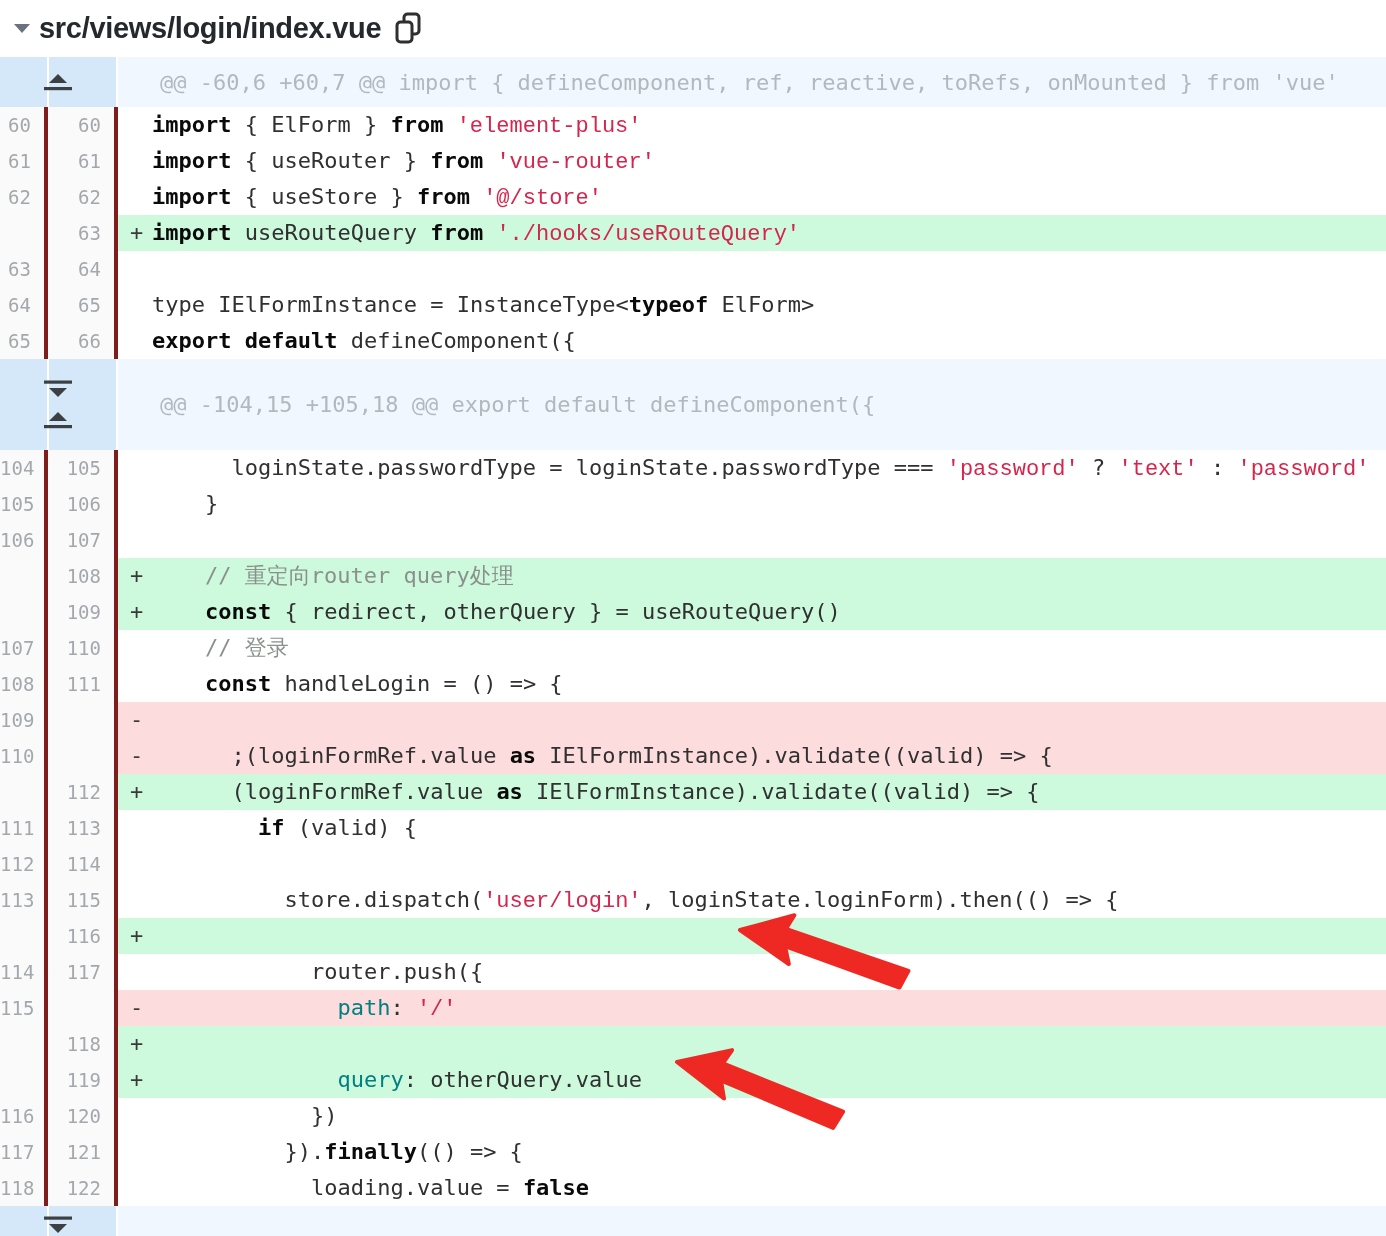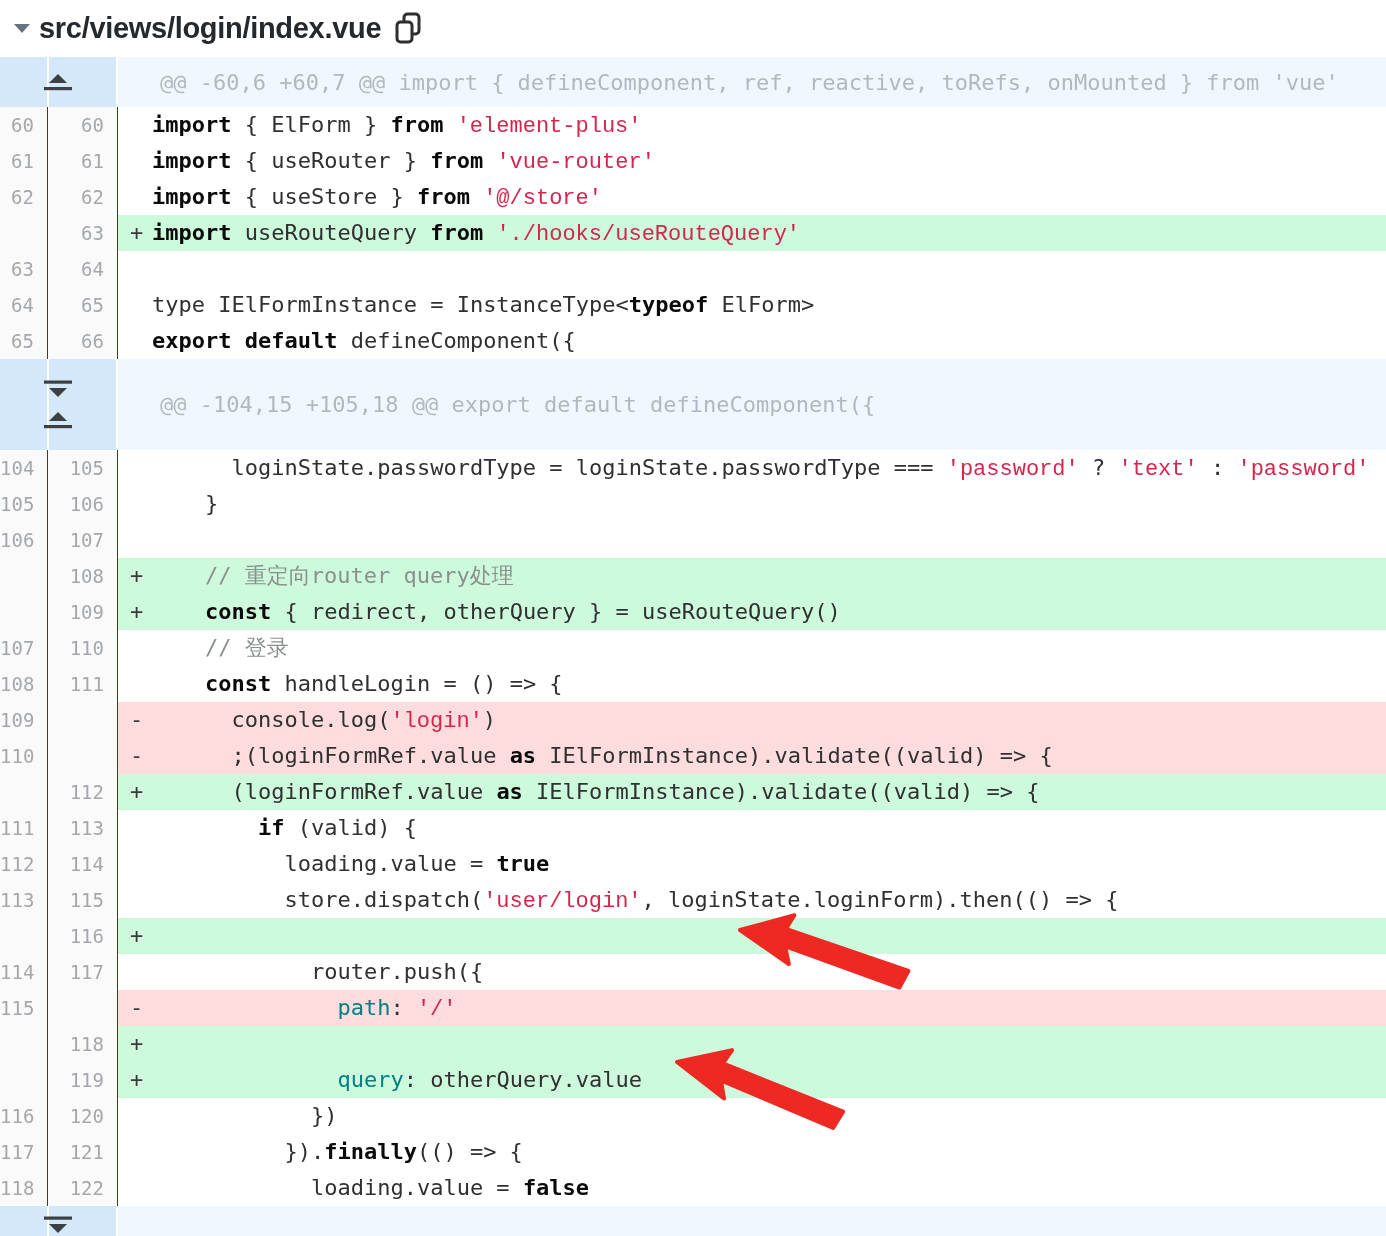--- a/index.html
+++ b/index.html
@@ -13,21 +13,21 @@
   .file-header { height:57px; display:flex; align-items:center; padding-left:9px; background:#fff; }
   .caret-btn { width:26px; height:26px; display:flex; align-items:center; justify-content:center; cursor:pointer; }
   .filename { font-size:29px; font-weight:700; color:#24292e; margin-left:4px; letter-spacing:-0.3px; }
   .copy-btn { margin-left:12px; display:flex; align-items:center; cursor:pointer; }
 
   
   .diff { font-family:"DejaVu Sans Mono", monospace; font-size:22px; color:#303030; }
   .line-row { display:flex; height:36px; line-height:36px; }
   .num {
     flex:none; text-align:right; padding-right:13px; color:#a4a8ac; font-size:19px;
-    background:#fafafa; border-right:1px solid #7f1d1d; cursor:pointer; user-select:none;
+    background:#fafafa; border-right:4px solid #7f1d1d; cursor:pointer; user-select:none;
   }
   .num.old { width:48px; }
   .num.new { width:70px; }
   .code { flex:1; display:flex; white-space:pre; padding-left:12px; background:#fff; overflow:hidden; }
   .sign { flex:none; width:22px; color:#3a3a3a; }
   .line-row.add .code { background:var(--added-bg,#cdfadd); }
   .line-row.del .code { background:var(--removed-bg,#fcdcdc); }
 
   .seg-t { color:#303030; }
   .seg-k { color:#0a0a0a; font-weight:700; }
@@ -169,41 +169,41 @@
       <div class="code"><span class="sign"></span><span><span class="seg-c">    // 登录</span></span></div>
     </div>
     <div class="line-row ctx">
       <span class="num old">108</span>
       <span class="num new">111</span>
       <div class="code"><span class="sign"></span><span><span class="seg-t">    </span><span class="seg-k">const</span><span class="seg-t"> handleLogin = () =&gt; {</span></span></div>
     </div>
     <div class="line-row del">
       <span class="num old">109</span>
       <span class="num new"></span>
-      <div class="code"><span class="sign">-</span><span><span class="seg-t">      console.log(</span><span class="seg-s">'login'</span><span class="seg-t">)</span></span></div>
+      <div class="code"><span class="sign">-</span></div>
     </div>
     <div class="line-row del">
       <span class="num old">110</span>
       <span class="num new"></span>
       <div class="code"><span class="sign">-</span><span><span class="seg-t">      ;(loginFormRef.value </span><span class="seg-k">as</span><span class="seg-t"> IElFormInstance).validate((valid) =&gt; {</span></span></div>
     </div>
     <div class="line-row add">
       <span class="num old"></span>
       <span class="num new">112</span>
       <div class="code"><span class="sign">+</span><span><span class="seg-t">      (loginFormRef.value </span><span class="seg-k">as</span><span class="seg-t"> IElFormInstance).validate((valid) =&gt; {</span></span></div>
     </div>
     <div class="line-row ctx">
       <span class="num old">111</span>
       <span class="num new">113</span>
       <div class="code"><span class="sign"></span><span><span class="seg-t">        </span><span class="seg-k">if</span><span class="seg-t"> (valid) {</span></span></div>
     </div>
     <div class="line-row ctx">
       <span class="num old">112</span>
       <span class="num new">114</span>
-      <div class="code"><span class="sign"></span><span><span class="seg-t">          loading.value = </span><span class="seg-k">true</span></span></div>
+      <div class="code"><span class="sign"></span></div>
     </div>
     <div class="line-row ctx">
       <span class="num old">113</span>
       <span class="num new">115</span>
       <div class="code"><span class="sign"></span><span><span class="seg-t">          store.dispatch(</span><span class="seg-s">'user/login'</span><span class="seg-t">, loginState.loginForm).then(() =&gt; {</span></span></div>
     </div>
     <div class="line-row add">
       <span class="num old"></span>
       <span class="num new">116</span>
       <div class="code"><span class="sign">+</span></div>

